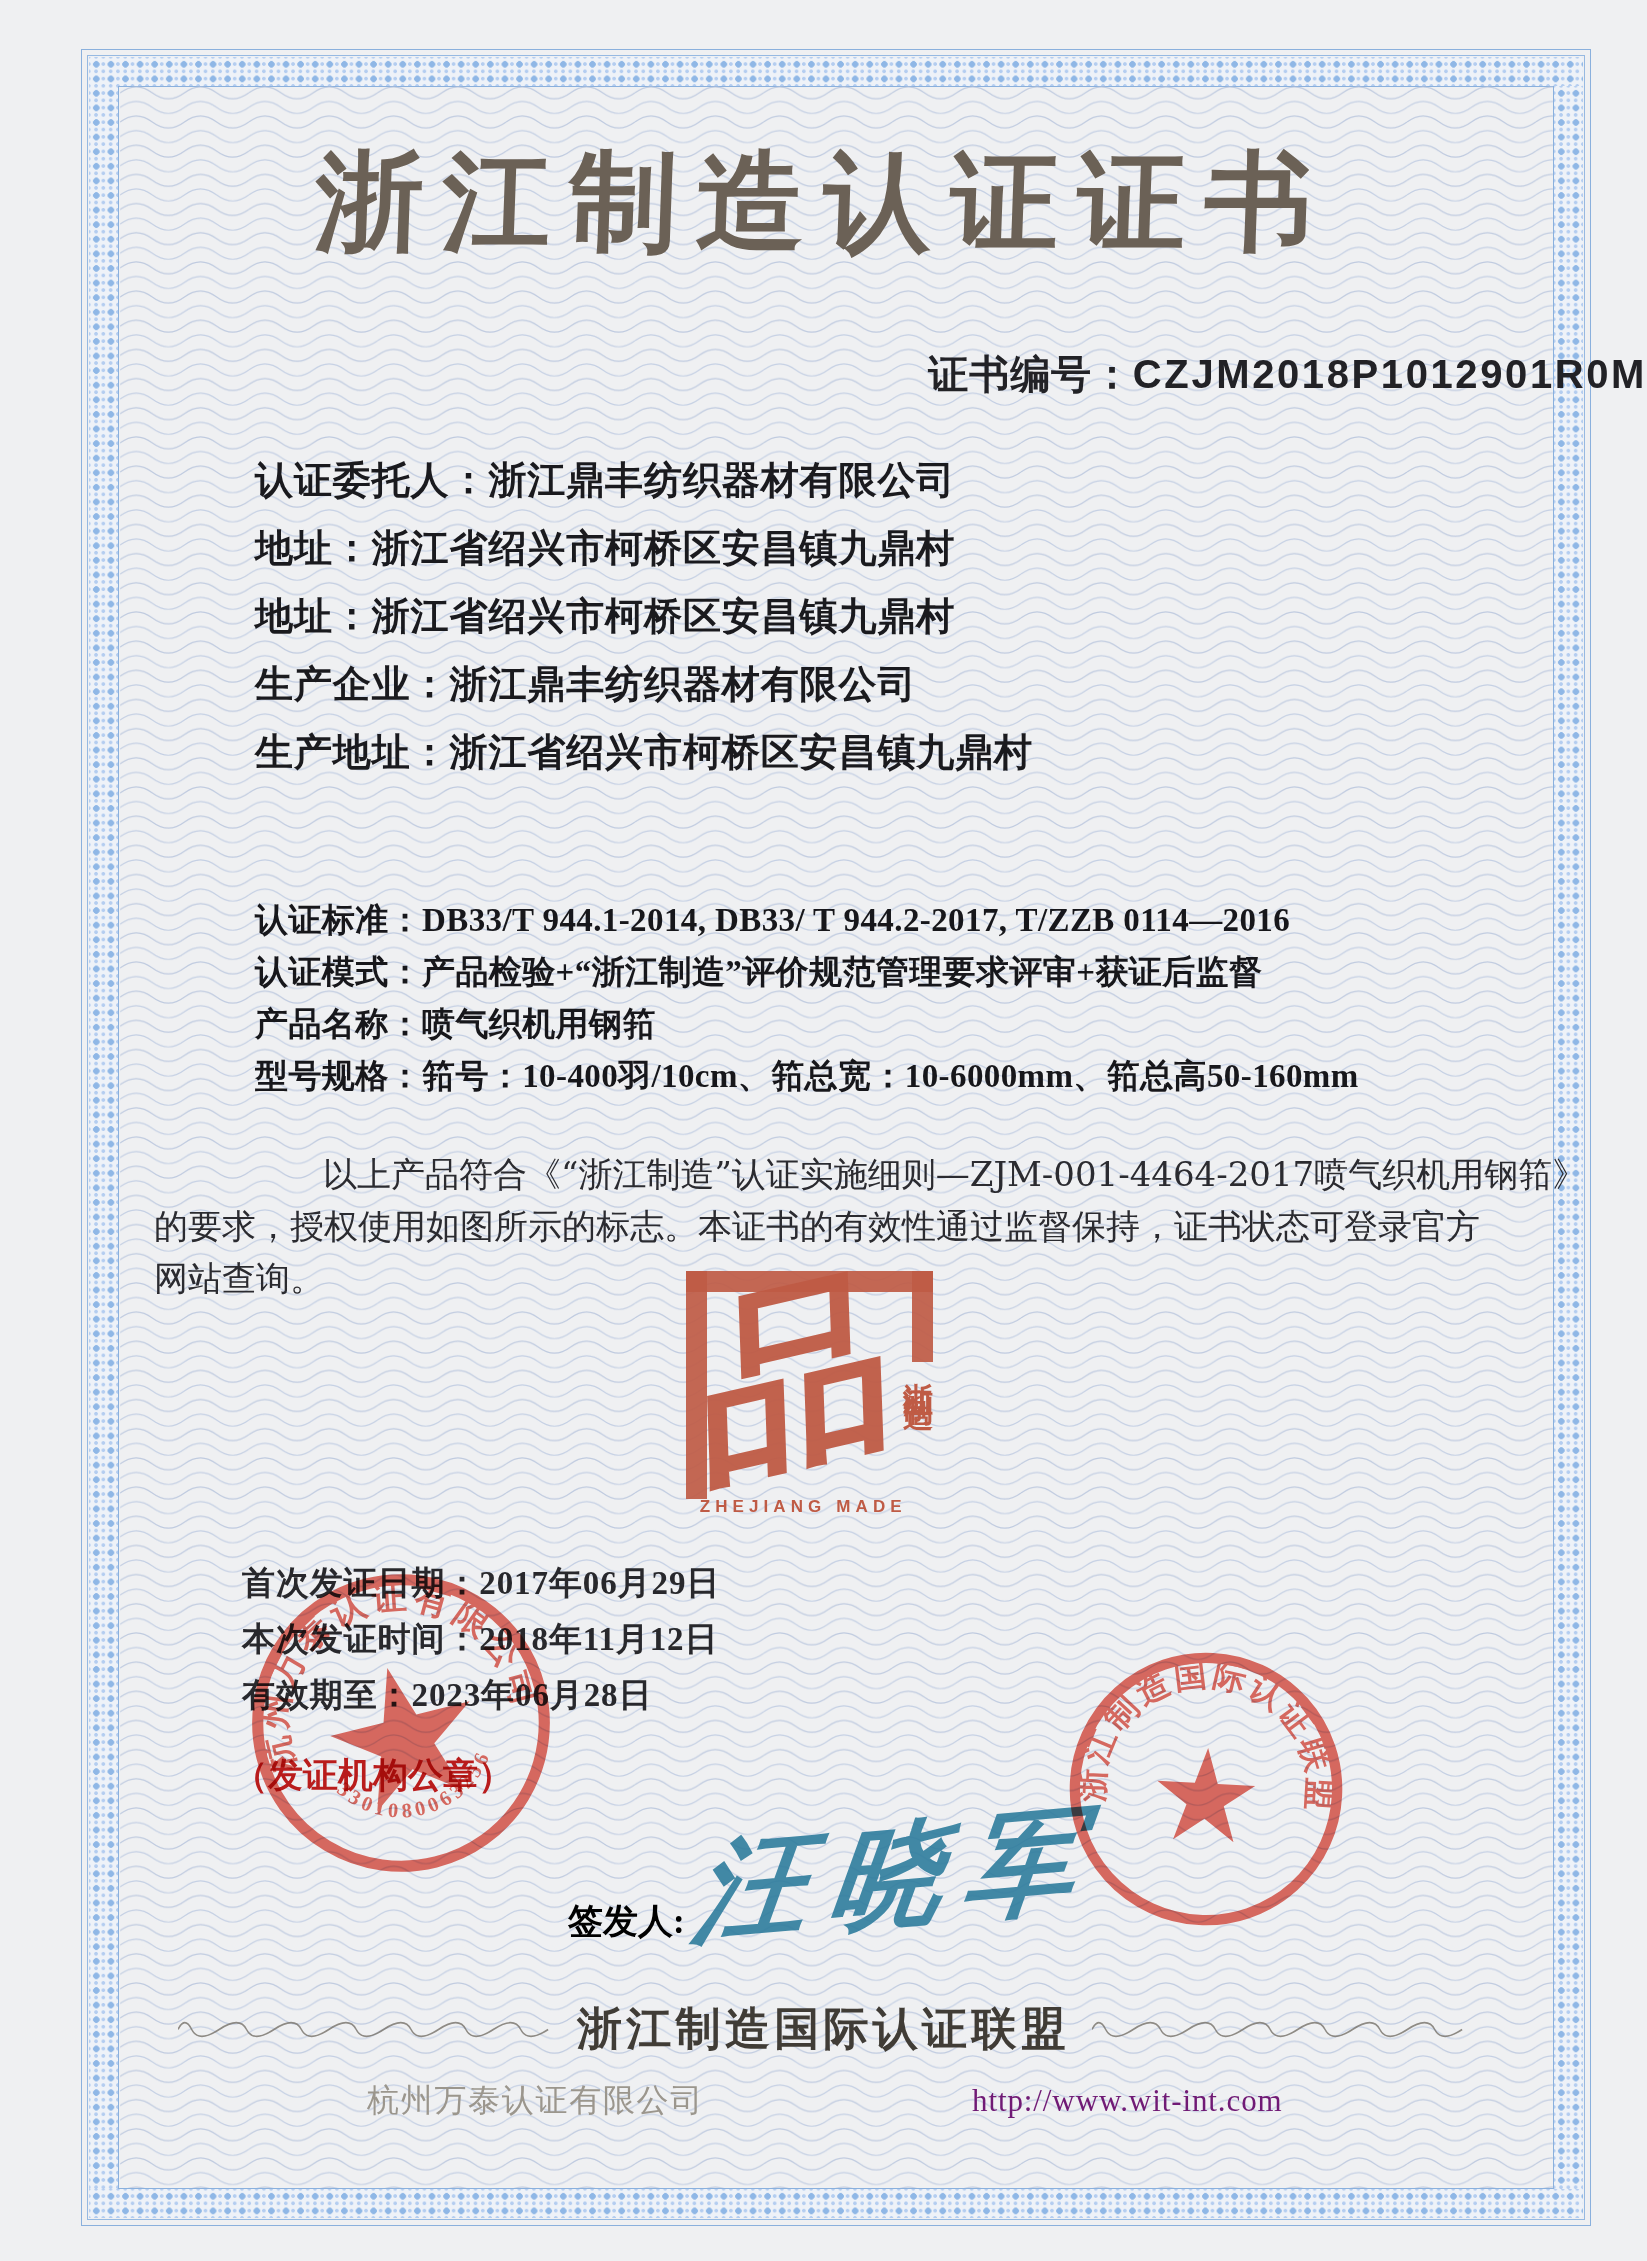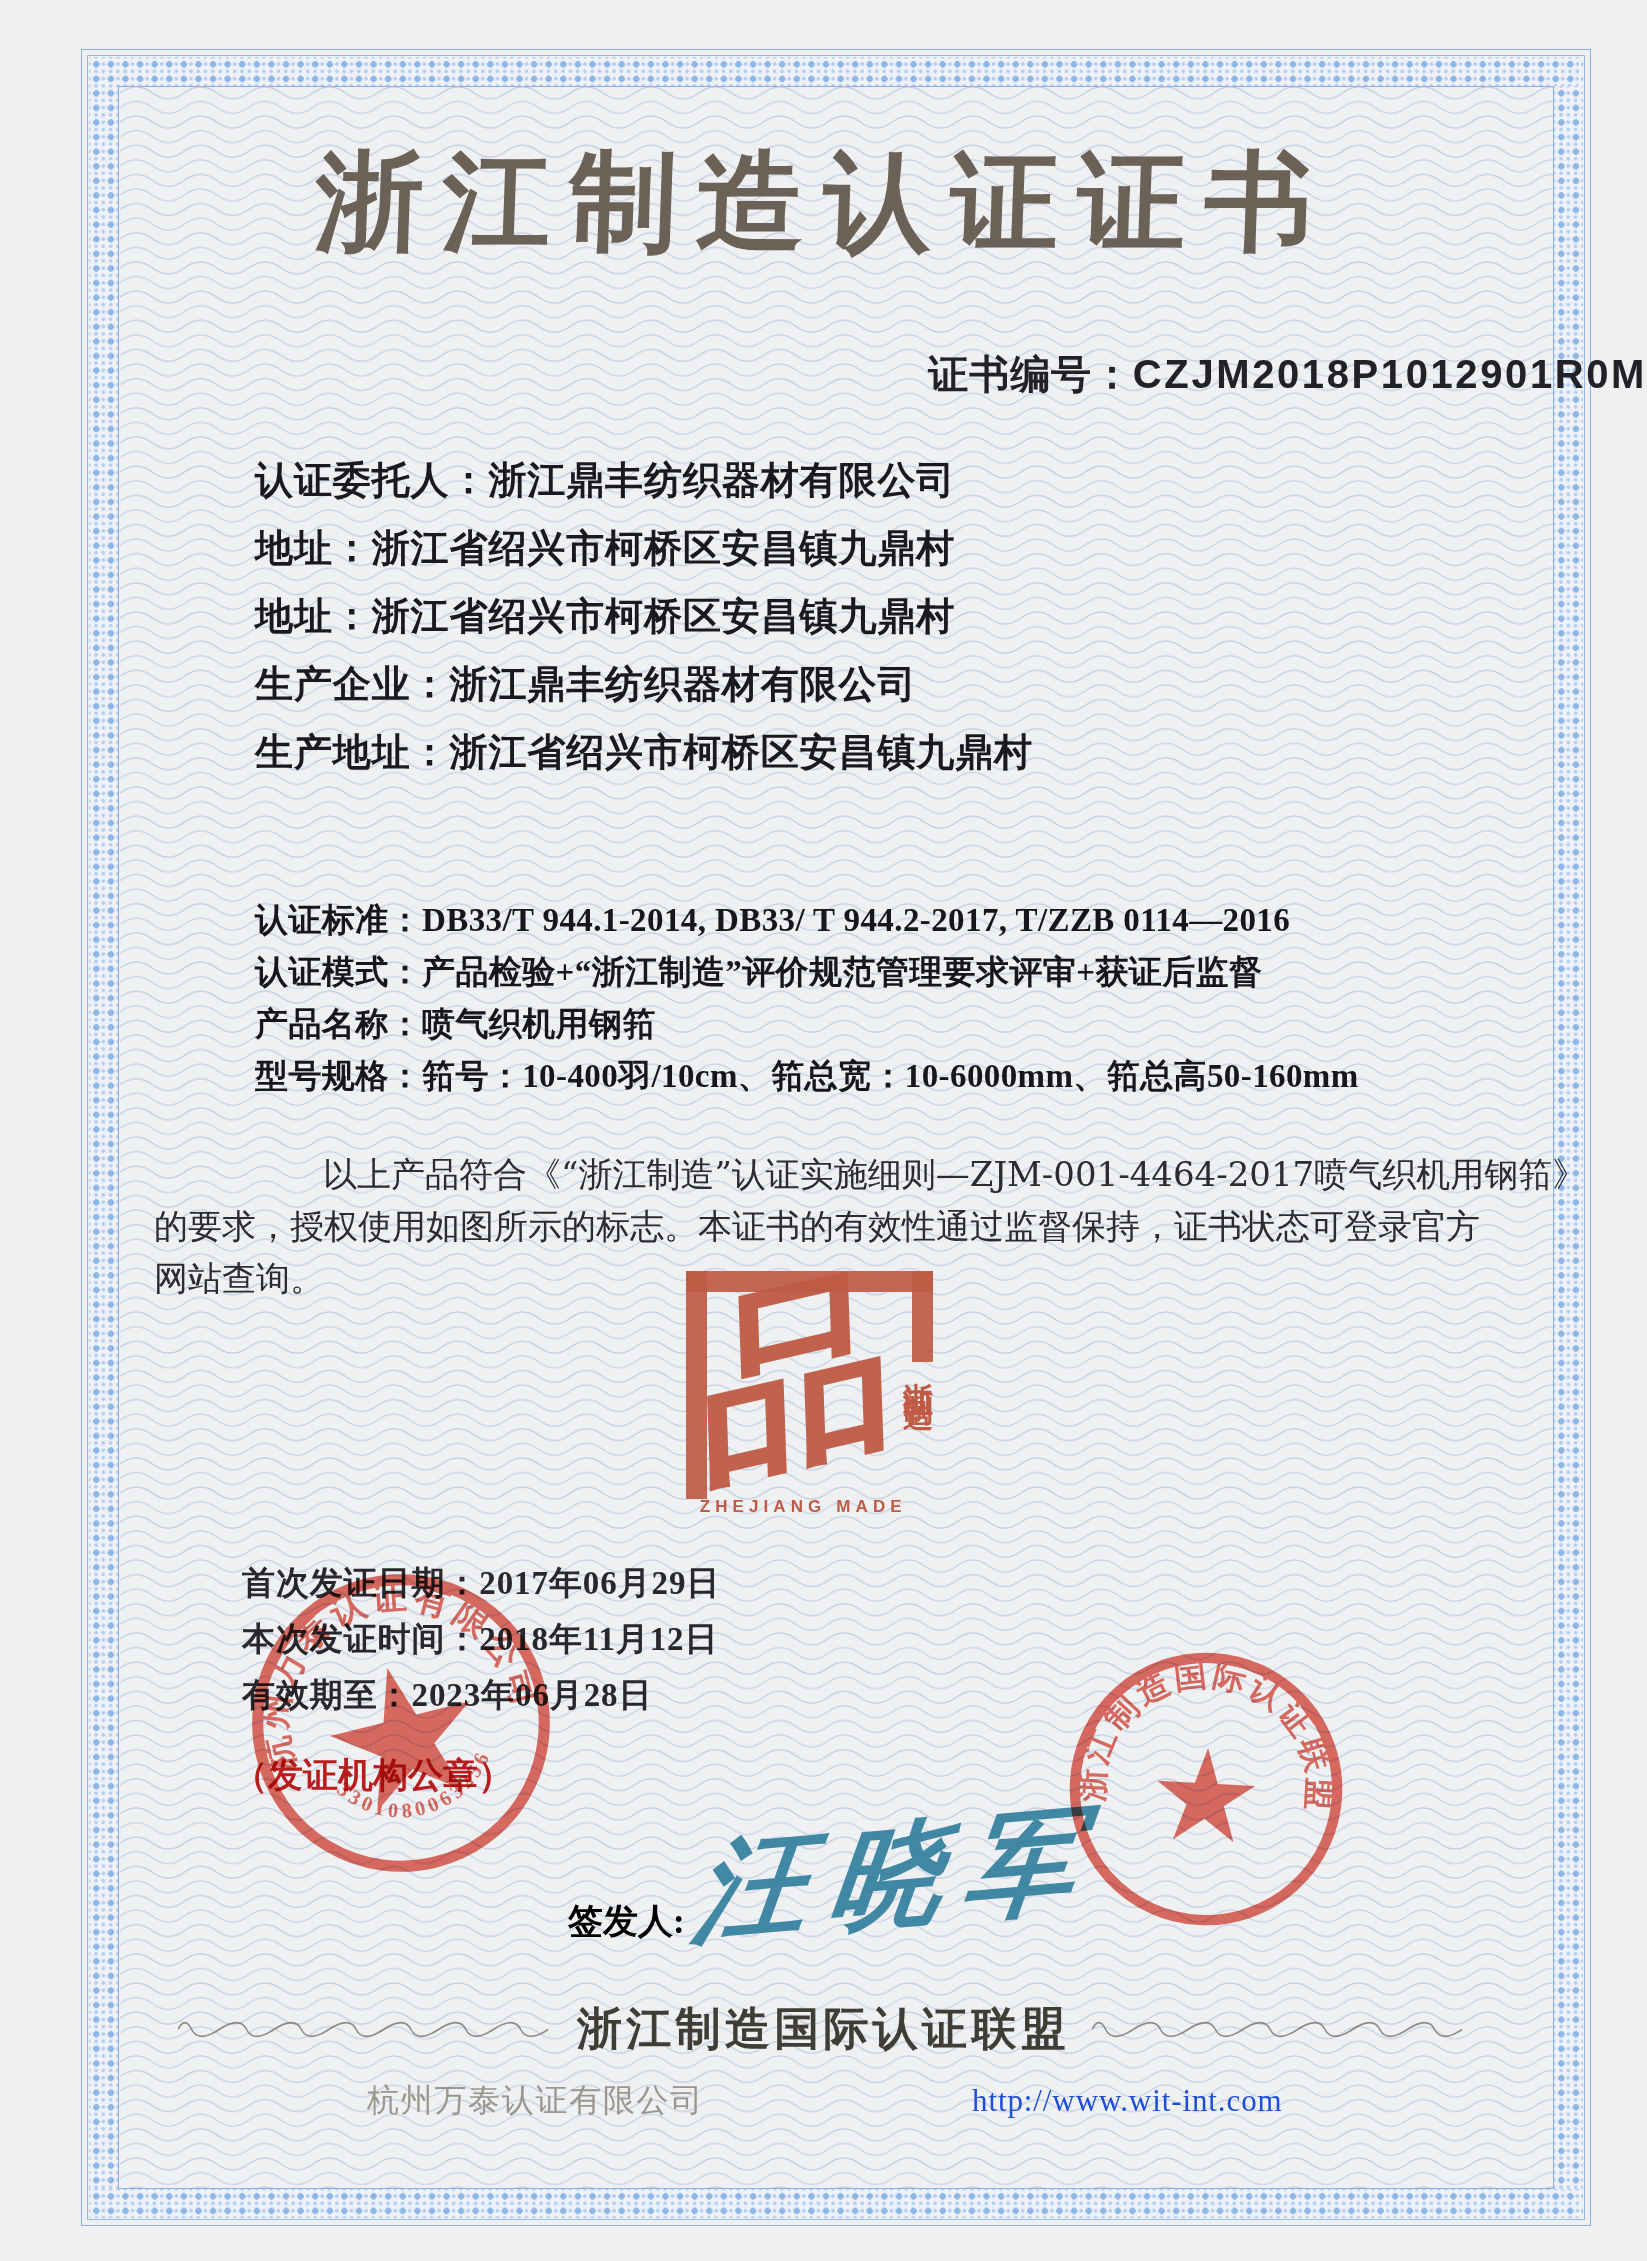--- a/index.html
+++ b/index.html
@@ -82,21 +82,21 @@
 
   
   .alliance-band{position:absolute;left:0;top:1999px;width:100%;z-index:2;
     display:flex;justify-content:center;align-items:center;gap:22px;}
   .alliance-title{font-family:"Liberation Serif",serif;font-size:45px;font-weight:700;
     color:#403c36;letter-spacing:4.3px;white-space:nowrap;}
   .flourish{opacity:.8;}
   .footer-org{position:absolute;left:367px;top:2079px;z-index:2;
     font-family:"Liberation Serif",serif;font-size:32px;color:#9b968d;letter-spacing:1.7px;}
   .footer-url{position:absolute;left:972px;top:2083px;z-index:2;
-    font-family:"Liberation Serif",serif;font-size:31px;color:#1d4ed8;letter-spacing:0.9px;}
+    font-family:"Liberation Serif",serif;font-size:31px;color:#701a75;letter-spacing:0.9px;}
 </style>
 </head>
 <body>
 
 <div class="cert">
 
   <div class="frame">
     <div class="frame-line2"></div>
     <div class="orn orn-top"></div>
     <div class="orn orn-bottom"></div>

